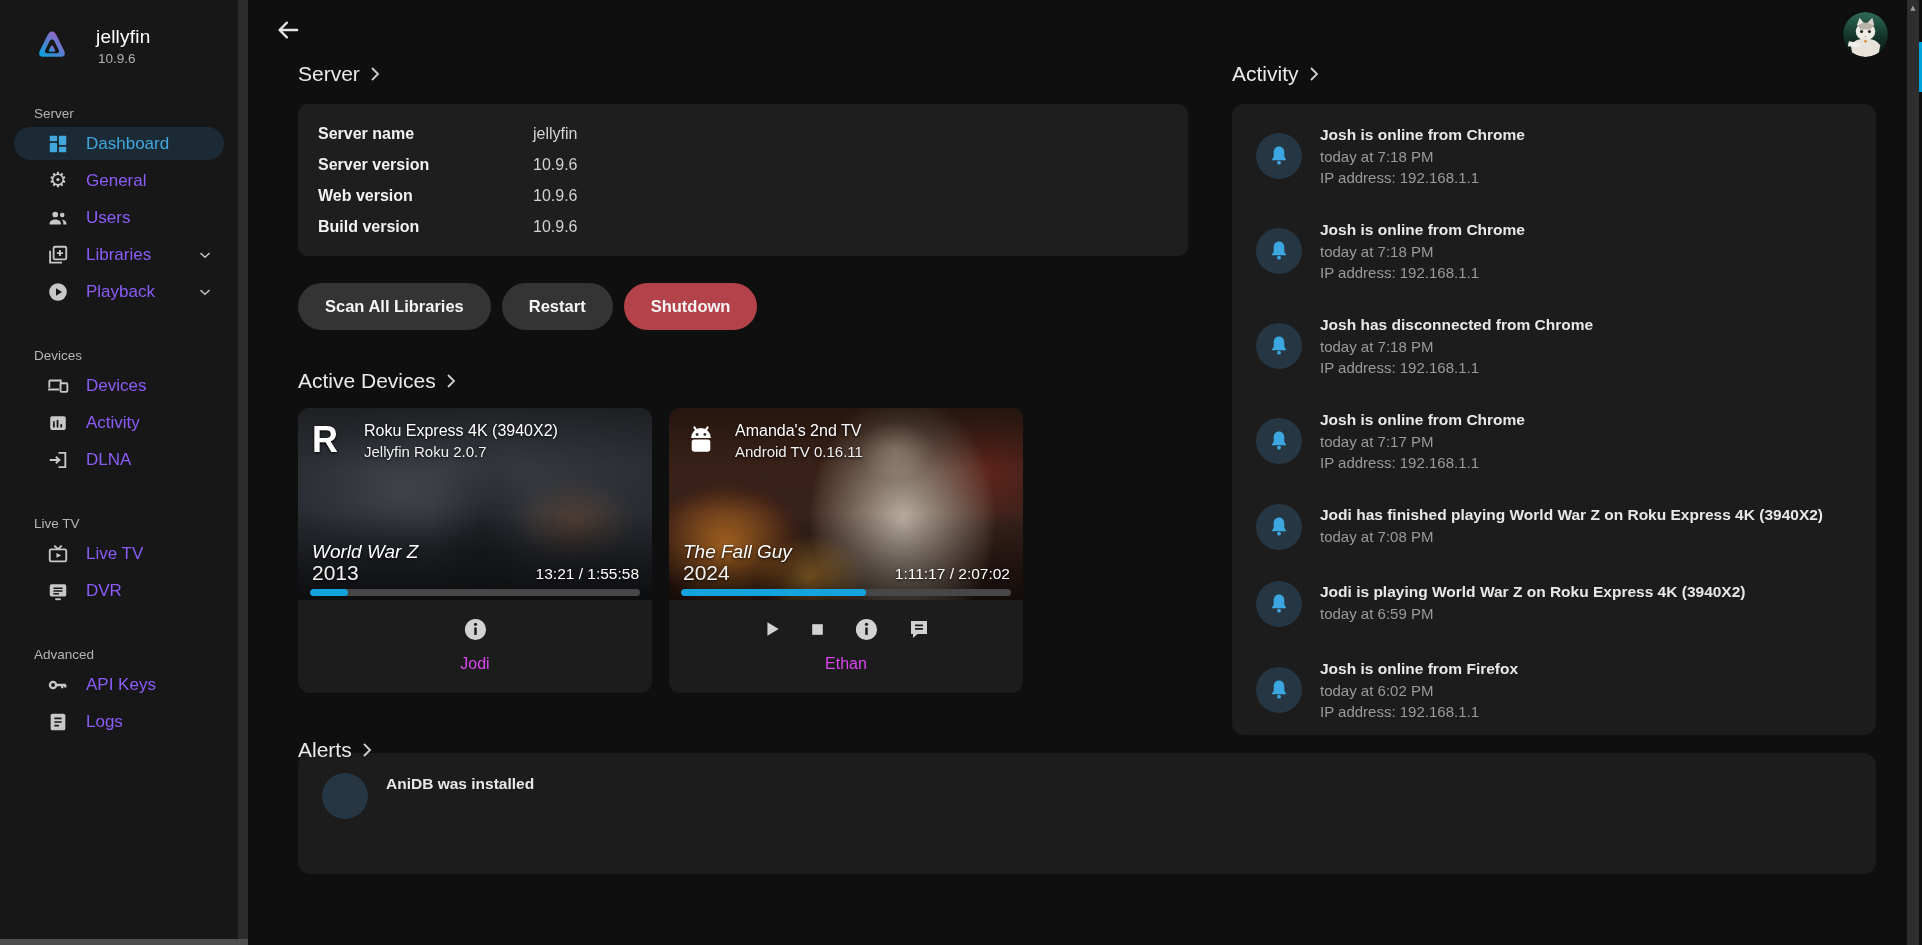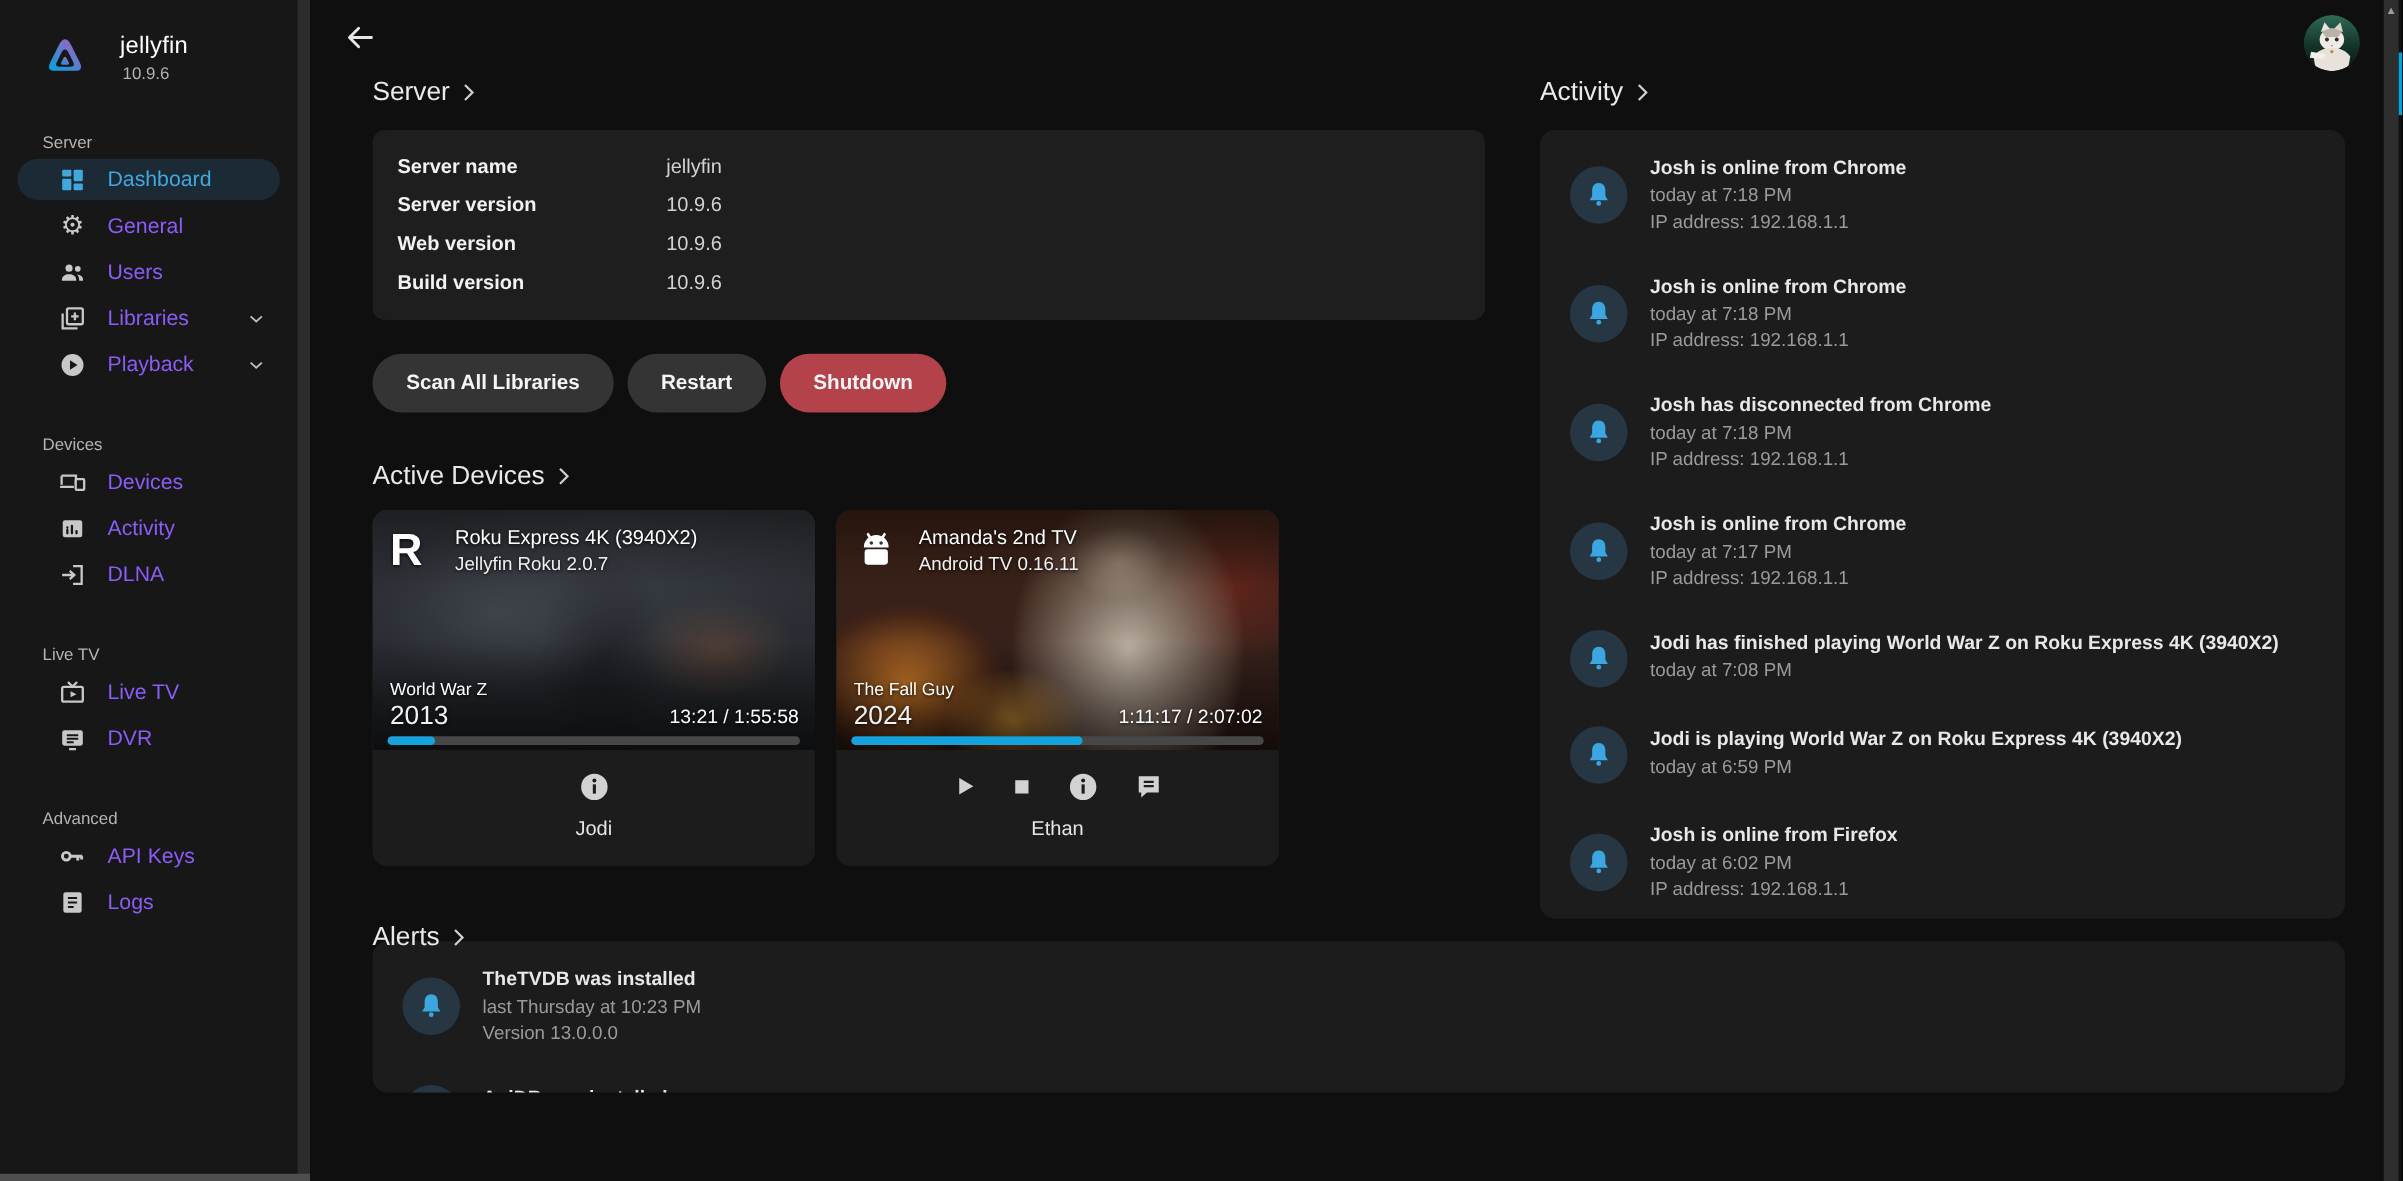--- a/index.html
+++ b/index.html
@@ -83,30 +83,30 @@
   .dev-media::before { content:""; position:absolute; inset:0;
     background:linear-gradient(180deg,rgba(0,0,0,.50) 0%,rgba(0,0,0,.10) 32%,rgba(0,0,0,0) 55%,rgba(0,0,0,.45) 100%); }
   .dev-head { position:relative; display:flex; padding:12px 14px 0 14px; text-shadow:0 1px 3px rgba(0,0,0,.9); }
   .dev-app-icon { width:40px; height:40px; display:flex; align-items:center; justify-content:flex-start; color:#fff; flex:0 0 auto; }
   .dev-app-icon .roku-r { font-size:36px; font-weight:800; color:#fff; line-height:40px; }
   .dev-app-icon svg { width:36px; height:38px; }
   .dev-head-texts { margin-left:12px; }
   .dev-name { font-size:16px; color:#fff; line-height:21px; }
   .dev-client { font-size:15px; color:#f0f0f0; line-height:21px; }
   .media-caption { position:absolute; left:14px; bottom:17px; text-shadow:0 1px 3px rgba(0,0,0,.9); }
-  .media-title { font-size:14px; color:#fff; line-height:21px; }
+  .media-title { font-size:19px; color:#fff; line-height:21px;font-style:italic; }
   .media-year { font-size:21px; color:#f2f2f2; line-height:21px; }
   .media-time { position:absolute; right:13px; bottom:17px; font-size:15.5px; color:#fff; text-shadow:0 1px 3px rgba(0,0,0,.9); }
   .media-progress { position:absolute; left:12px; right:12px; bottom:4px; height:7px; border-radius:4px; background:#474747; overflow:hidden; }
   .media-progress .fill { height:100%; border-radius:4px; background:#14a3dc; }
   .dev-footer { height:93px; background:#1c1c1c; display:flex; flex-direction:column; align-items:center; }
   .dev-actions { display:flex; align-items:center; gap:27px; margin-top:15px; height:28px; }
   .dev-actions .act-btn { background:none; border:none; padding:0; cursor:pointer; display:flex; align-items:center; }
   .dev-actions svg { display:block; }
-  .dev-user { margin-top:12px; font-size:16px; color:#e5e5e5; }
+  .dev-user { margin-top:12px; font-size:16px; color:#d946ef; }
 
   
   .panel-card { margin-top:16px; background:#1c1c1c; border-radius:12px; padding:20px 24px 0 24px; }
   .activity-card { height:631px; overflow:hidden; }
   .alerts-card { height:121px; overflow:hidden; }
   .feed-item { display:flex; margin-bottom:31px; }
   .feed-avatar { width:46px; height:46px; border-radius:50%; background:#263743; flex:0 0 auto; display:flex; align-items:center; justify-content:center; align-self:center; }
   .feed-avatar svg { width:24px; height:24px; }
   .feed-texts { margin-left:18px; }
   .feed-title { font-size:15.5px; font-weight:600; color:#e8e8e8; line-height:22px; }
@@ -591,35 +591,20 @@
                 <div class="feed-sub">today at 6:02 PM</div>
                 <div class="feed-sub">IP address: 192.168.1.1</div>
               </div>
             </div>
           </div>
       </div>
     </div>
 
     <div class="panel-card alerts-card" id="alerts-card" style="width:1578px;margin-top:18px;">
         <div class="feed-item">
-          <div class="feed-avatar">
-            <span style="display: flex; align-items: center;">
-              <svg viewBox="0 0 24 24" fill="#3ba6e0">
-                <path d="M12 2.4c-3.3 0-5.3 2.5-5.3 6v4.3L4.9 15.7v.5h14.2v-.5l-1.8-3V8.4c0-3.5-2-6-5.3-6z"></path>
-                <circle cx="12" cy="18.7" r="1.9"></circle>
-              </svg>
-            </span>
-          </div>
-          <div class="feed-texts">
-            <div class="feed-title">TheTVDB was installed</div>
-            <div class="feed-sub">last Thursday at 10:23 PM</div>
-            <div class="feed-sub">Version 13.0.0.0</div>
-          </div>
-        </div>
-        <div class="feed-item">
           <div class="feed-avatar"></div>
           <div class="feed-texts">
             <div class="feed-title">AniDB was installed</div>
           </div>
         </div>
       </div>
   </main>
 
   <div class="v-scroll-track">
     <div class="v-scroll-up">▲</div>

